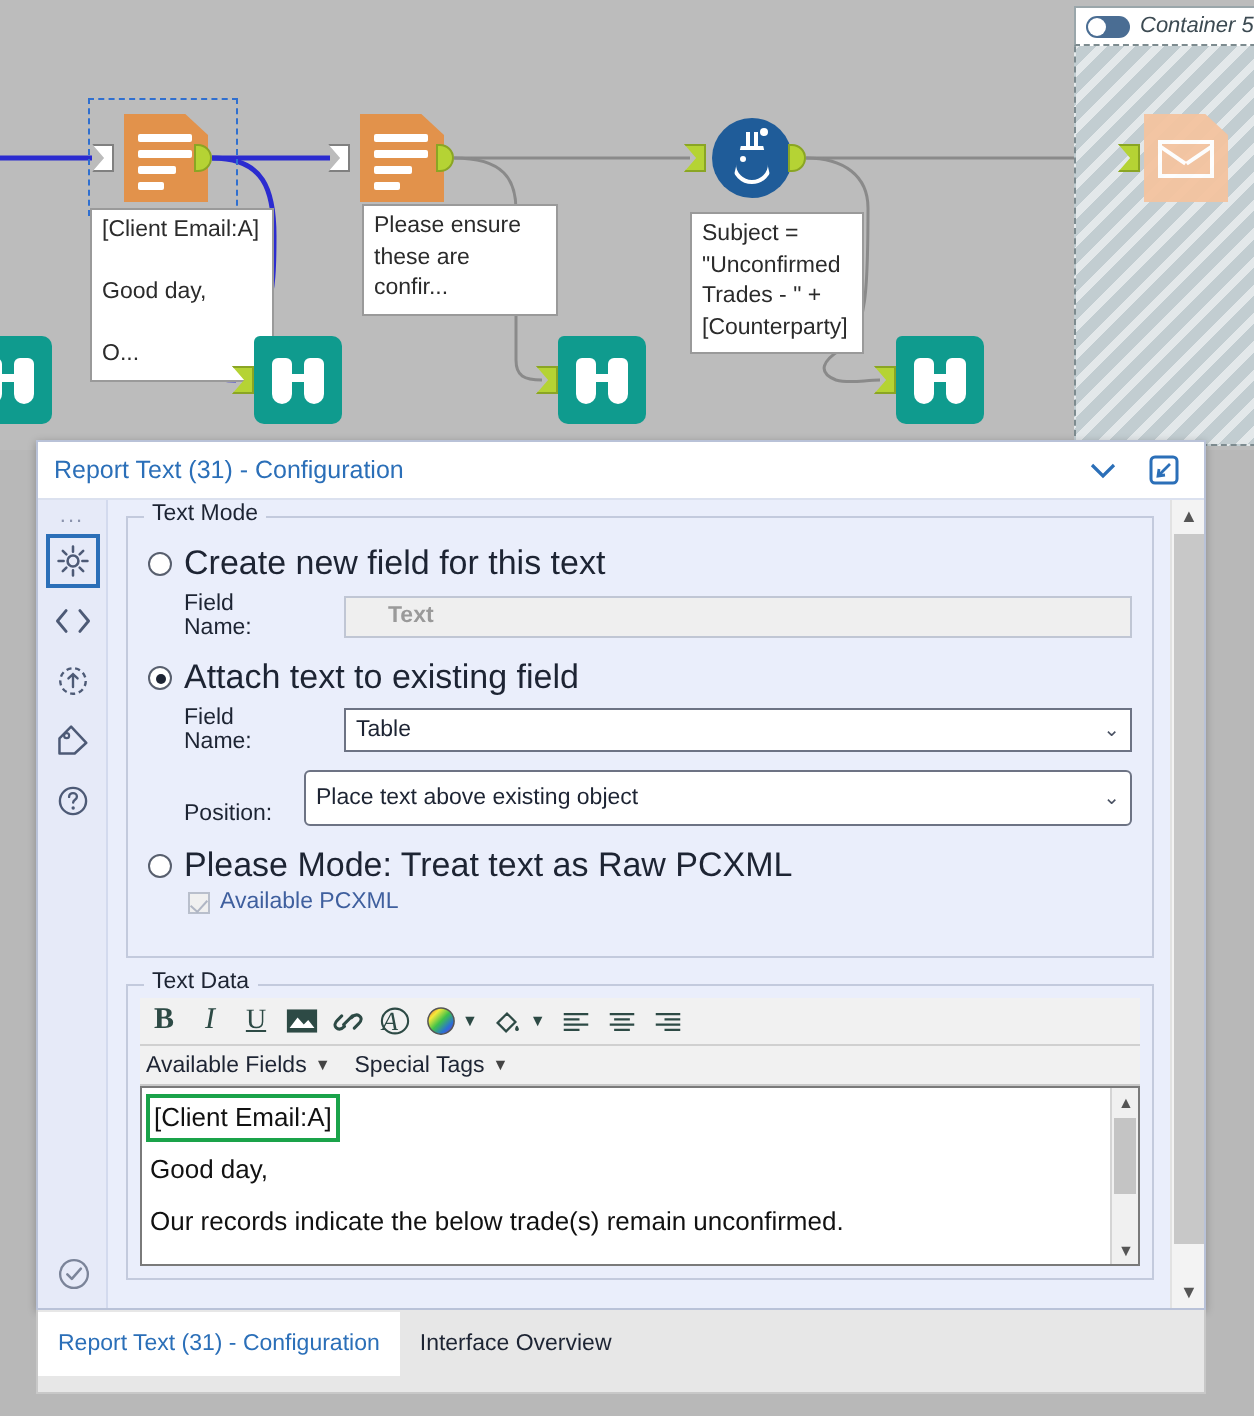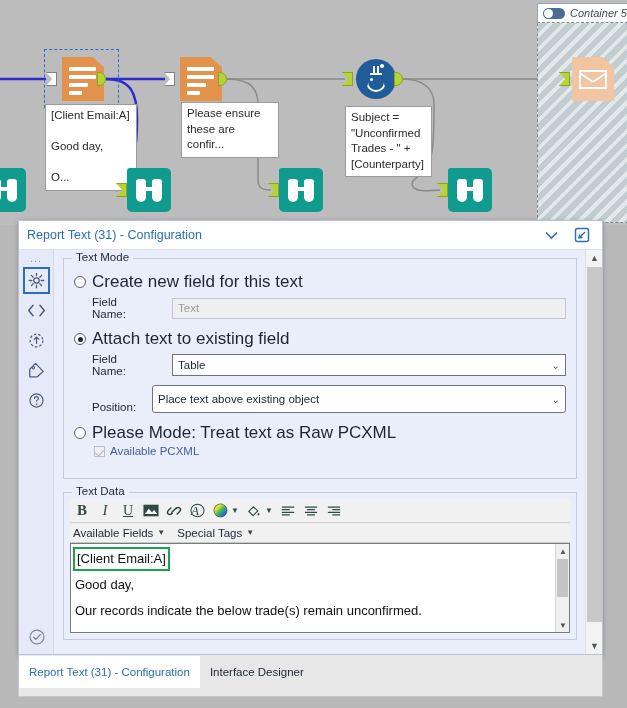--- a/index.html
+++ b/index.html
@@ -199,21 +199,21 @@
   .radio.on::after {
     content: ""; position: absolute; left: 2.5px; top: 2.5px;
     width: 5px; height: 5px; border-radius: 50%; background: #1d2433;
   }
   .lbl { font-size: 17px; color: #1d2433; }
 
   .field-row { display: flex; align-items: center; margin: 4px 0 0 0; gap: 20px; }
   .field-lbl { font-size: 11.5px; color: #1d2433; width: 78px; padding-left: 18px; }
   .inp {
     flex: 1; height: 21px; border: 1px solid #c0c6d4; background: #efefef;
-    font-size: 11.5px; color: #9a9a9a; padding: 0 5px; display: flex; align-items: center;
+    font-size: 11.5px; color: #9a9a9a; padding: 0 21px; display: flex; align-items: center; font-weight: bold;
   }
   .sel {
     flex: 1; height: 22px; border: 1px solid #6d7384; background: #fff;
     font-size: 11.5px; color: #1d2433; padding: 0 5px; display: flex;
     align-items: center; justify-content: space-between;
   }
   .sel .caret { color: #4a5263; font-size: 10px; }
   .sel.rounded { border-radius: 3px; height: 28px; }
 
   .pos-row { display: flex; align-items: flex-end; margin-top: 8px; }
@@ -644,16 +644,16 @@
         <div class="arr top">▲</div>
         <div class="thumb"></div>
         <div class="arr bot">▼</div>
       </div>
 
     </div>
   </div>
 
   <div class="tabbar">
     <div class="tab active">Report Text (31) - Configuration</div>
-    <div class="tab">Interface Designer</div>
+    <div class="tab">Interface Overview</div>
   </div>
 
 </div>
 
 </body></html>

